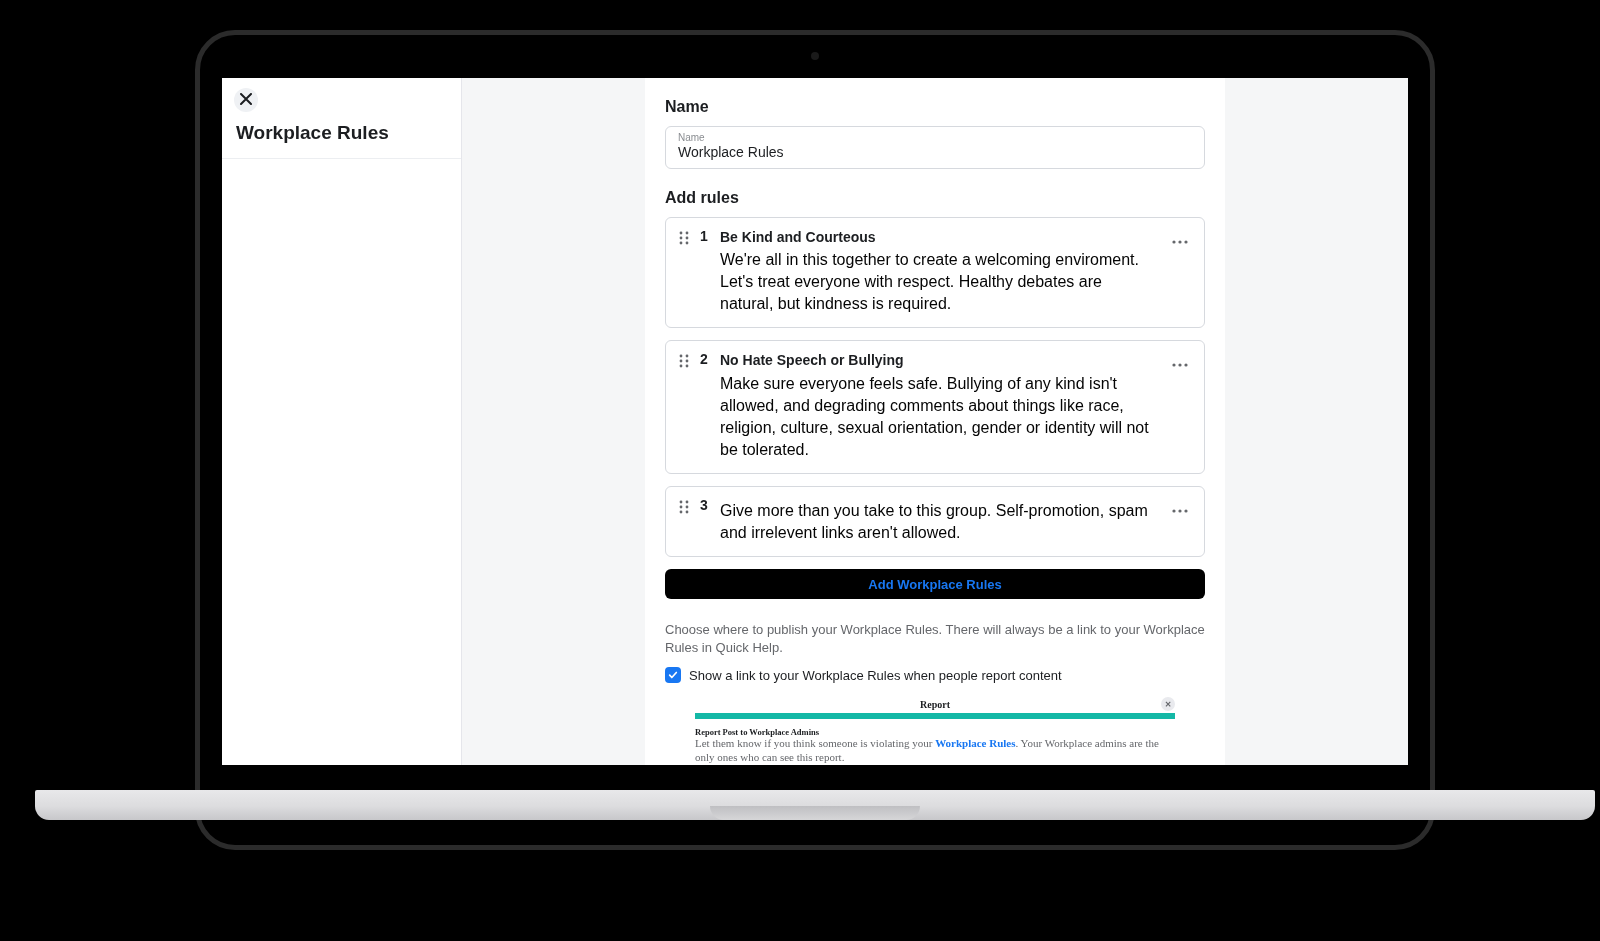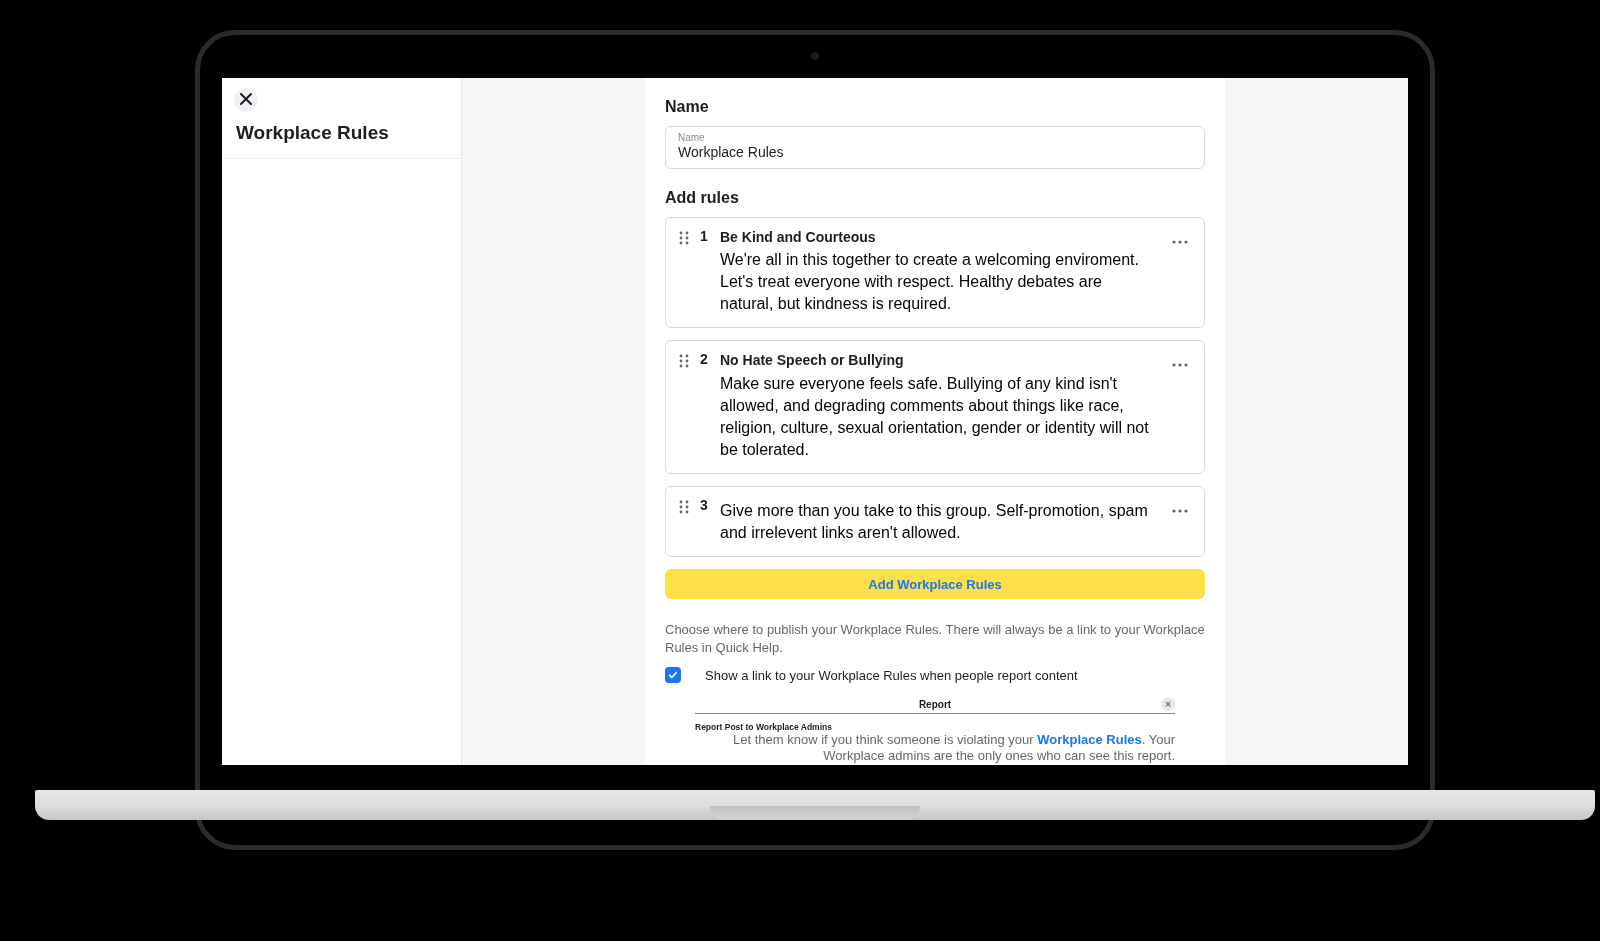--- a/index.html
+++ b/index.html
@@ -130,63 +130,64 @@
   .rule-title { font-size: 14px; font-weight: 700; line-height: 1.3; }
   .rule-desc { font-size: 16px; color: #050505; line-height: 1.38; margin-top: 3px; max-width: 430px; }
   .menu-col {
     width: 20px; display: flex; align-items: flex-start;
     padding-top: 2px; color: #65676b; cursor: pointer;
   }
   .menu-col svg { width: 16px; height: 4px; }
 
   .add-btn {
     width: 100%; border: none;
-    background: #fde047;
+    background: #000000;
     color: #1877f2;
     font-weight: 600; font-size: 13px;
     height: 30px; border-radius: 6px;
     cursor: pointer;
     margin-bottom: 22px;
   }
 
   .promote-sub { font-size: 13px; color: #65676b; line-height: 1.35; margin-bottom: 11px; max-width: 540px; }
 
-  .chk-row { display: flex; align-items: center; gap: 24px; margin-bottom: 10px; }
+  .chk-row { display: flex; align-items: center; gap: 8px; margin-bottom: 10px; }
   .checkbox {
     width: 16px; height: 16px; border-radius: 4px;
     background: #1877f2;
     display: flex; align-items: center; justify-content: center;
     cursor: pointer;
   }
   .checkbox svg { width: 10px; height: 10px; color: #fff; }
   .chk-label { font-size: 13px; color: #1c1e21; }
 
   
   .report-preview {
     margin-left: 0px;
     padding: 4px 30px 0 30px;
+    font-family: Liberation Serif, serif;
   }
   .rp-header {
     position: relative; text-align: center;
     font-size: 10px; font-weight: 700; color: #1c1e21;
     padding: 2px 0 3px 0;
   }
   .rp-close {
     position: absolute; right: 0; top: 0;
     width: 14px; height: 14px; border-radius: 50%;
     background: #e9eaee; color: #65676b;
     display: flex; align-items: center; justify-content: center;
     font-size: 8px; cursor: pointer;
   }
   .rp-body {
-    border-top: 1px solid #14b8a6;
+    border-top: 6px solid #14b8a6;
     padding: 8px 0 0 0;
   }
   .rp-title { font-size: 8.5px; font-weight: 700; }
-  .rp-text { font-size: 13px; color: #65676b; line-height: 1.25; text-align: right; }
+  .rp-text { font-size: 11px; color: #65676b; line-height: 1.25; }
   .rp-link { color: #1877f2; font-weight: 600; }
   .rp-skel {
     height: 10px; border-radius: 7px; background: #e7e8ec;
     margin-top: 8px;
   }
 </style>
 </head>
 <body>
 
 <div class="laptop">

